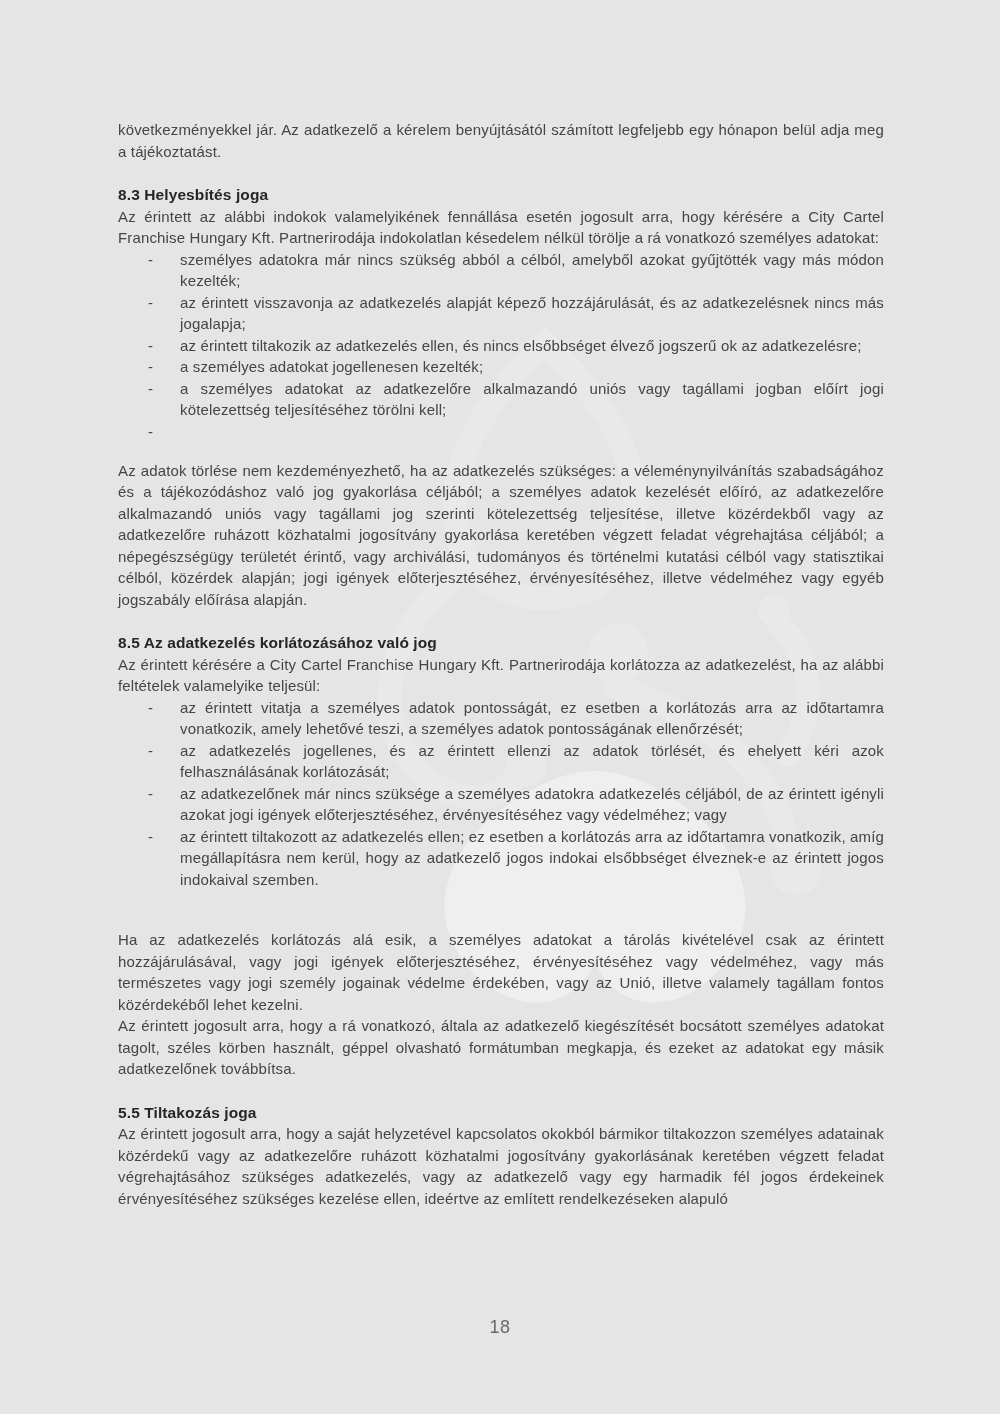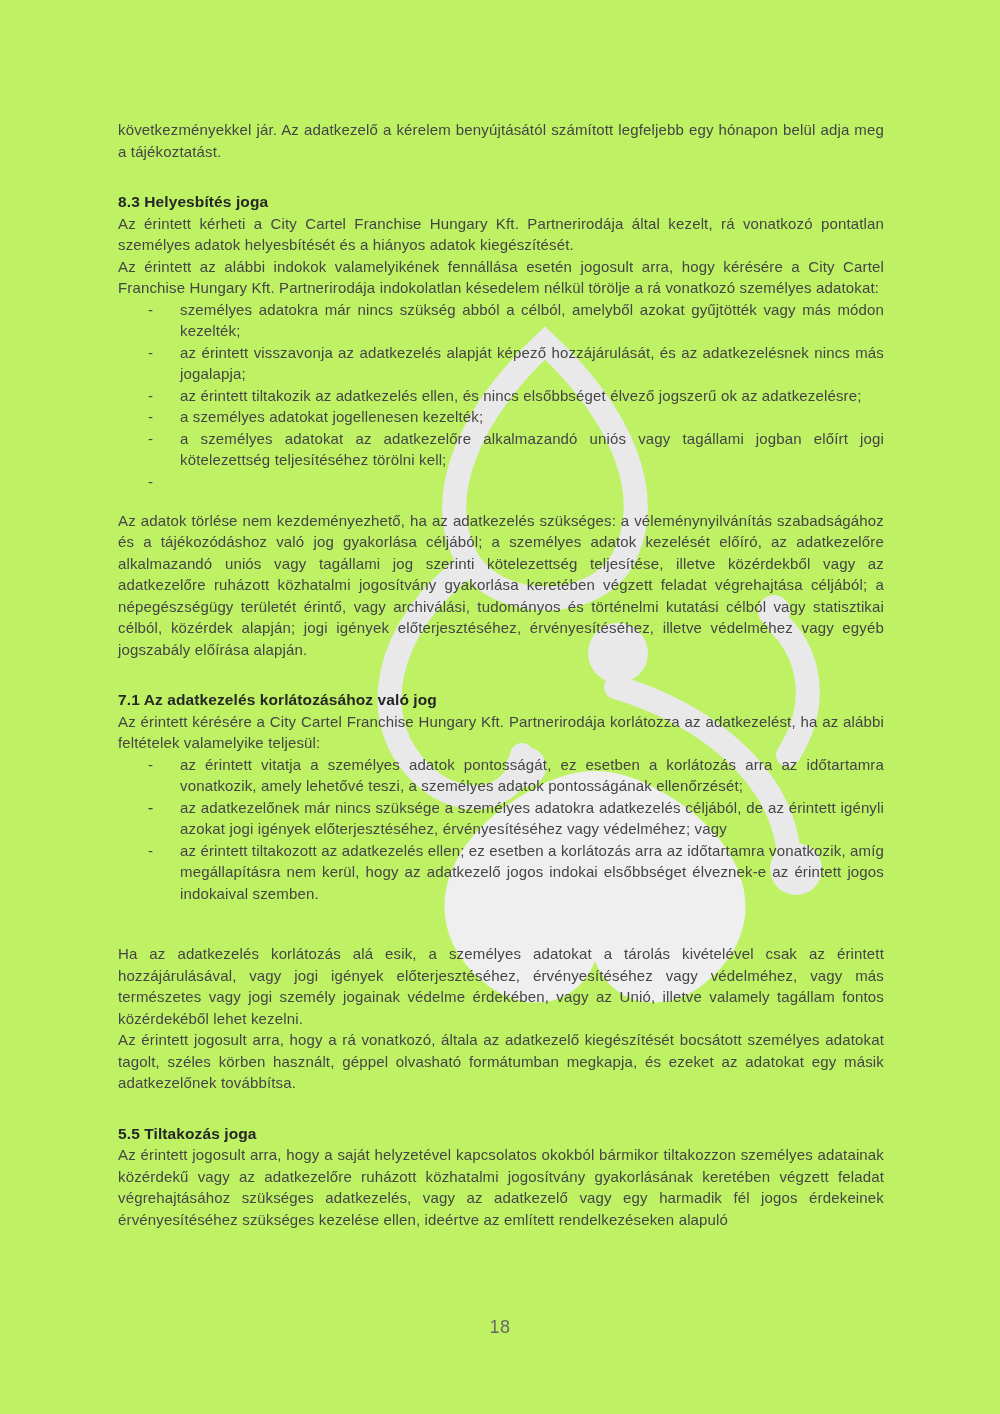--- a/index.html
+++ b/index.html
@@ -10,21 +10,21 @@
   body {
     width: 1000px;
     height: 1414px;
     position: relative;
     overflow: hidden;
     font-family: "Liberation Sans", sans-serif;
   }
   .page {
     position: absolute;
     inset: 0;
-    background: #bef264;
+    background: #e5e5e5;
   }
   .watermark {
     position: absolute;
     left: 310px;
     top: 325px;
     width: 560px;
     height: 720px;
     z-index: 0;
     pointer-events: none;
   }
@@ -44,21 +44,21 @@
     margin: 0;
   }
   .content p.spaced {
     margin-top: 39px;
   }
   h2.sec-heading {
     font-size: 15.5px;
     line-height: 21.5px;
     font-weight: 700;
     color: #262626;
-    margin: 29px 0 0 0;
+    margin: 22px 0 0 0;
     letter-spacing: 0.1px;
     text-align: left;
   }
   ul.bullets {
     list-style: none;
     margin: 0;
     padding: 0;
   }
   ul.bullets li {
     position: relative;
@@ -100,38 +100,37 @@
       <circle cx="464" cy="286" r="16"></circle>
     </g>
     <path d="M235,458 C130,508 100,602 180,662 C224,692 270,676 285,636 C300,676 346,692 390,662 C470,602 440,508 335,458 C300,442 270,442 235,458 Z" fill="#efefef"></path>
   </svg>
 
   <div class="content">
 
     <p>következményekkel jár. Az adatkezelő a kérelem benyújtásától számított legfeljebb egy hónapon belül adja meg a tájékoztatást.</p>
 
     <h2 class="sec-heading">8.3 Helyesbítés joga</h2>
-    <p>Az érintett kérheti a City Cartel Franchise Hungary Kft. Partnerirodája által kezelt, rá vonatkozó pontatlan személyes adatok helyesbítését és a hiányos adatok kiegészítését.</p>
 
     <p>Az érintett az alábbi indokok valamelyikének fennállása esetén jogosult arra, hogy kérésére a City Cartel Franchise Hungary Kft. Partnerirodája indokolatlan késedelem nélkül törölje a rá vonatkozó személyes adatokat:</p>
     <ul class="bullets">
       <li><span class="marker">-</span><span>személyes adatokra már nincs szükség abból a célból, amelyből azokat gyűjtötték vagy más módon kezelték;</span></li>
       <li><span class="marker">-</span><span>az érintett visszavonja az adatkezelés alapját képező hozzájárulását, és az adatkezelésnek nincs más jogalapja;</span></li>
       <li><span class="marker">-</span><span>az érintett tiltakozik az adatkezelés ellen, és nincs elsőbbséget élvező jogszerű ok az adatkezelésre;</span></li>
       <li><span class="marker">-</span><span>a személyes adatokat jogellenesen kezelték;</span></li>
       <li><span class="marker">-</span><span>a személyes adatokat az adatkezelőre alkalmazandó uniós vagy tagállami jogban előírt jogi kötelezettség teljesítéséhez törölni kell;</span></li>
       <li><span class="marker">-</span></li>
     </ul>
     <p class="spaced">Az adatok törlése nem kezdeményezhető, ha az adatkezelés szükséges: a véleménynyilvánítás szabadságához és a tájékozódáshoz való jog gyakorlása céljából; a személyes adatok kezelését előíró, az adatkezelőre alkalmazandó uniós vagy tagállami jog szerinti kötelezettség teljesítése, illetve közérdekből vagy az adatkezelőre ruházott közhatalmi jogosítvány gyakorlása keretében végzett feladat végrehajtása céljából; a népegészségügy területét érintő, vagy archiválási, tudományos és történelmi kutatási célból vagy statisztikai célból, közérdek alapján; jogi igények előterjesztéséhez, érvényesítéséhez, illetve védelméhez vagy egyéb jogszabály előírása alapján.</p>
 
-    <h2 class="sec-heading">7.1 Az adatkezelés korlátozásához való jog</h2>
+    <h2 class="sec-heading">8.5 Az adatkezelés korlátozásához való jog</h2>
     <p>Az érintett kérésére a City Cartel Franchise Hungary Kft. Partnerirodája korlátozza az adatkezelést, ha az alábbi feltételek valamelyike teljesül:</p>
     <ul class="bullets">
       <li><span class="marker">-</span><span>az érintett vitatja a személyes adatok pontosságát, ez esetben a korlátozás arra az időtartamra vonatkozik, amely lehetővé teszi, a személyes adatok pontosságának ellenőrzését;</span></li>
-      <li><span class="marker">-</span></li>
+      <li><span class="marker">-</span><span>az adatkezelés jogellenes, és az érintett ellenzi az adatok törlését, és ehelyett kéri azok felhasználásának korlátozását;</span></li>
       <li><span class="marker">-</span><span>az adatkezelőnek már nincs szüksége a személyes adatokra adatkezelés céljából, de az érintett igényli azokat jogi igények előterjesztéséhez, érvényesítéséhez vagy védelméhez; vagy</span></li>
       <li><span class="marker">-</span><span>az érintett tiltakozott az adatkezelés ellen; ez esetben a korlátozás arra az időtartamra vonatkozik, amíg megállapításra nem kerül, hogy az adatkezelő jogos indokai elsőbbséget élveznek-e az érintett jogos indokaival szemben.</span></li>
     </ul>
     <p class="spaced">Ha az adatkezelés korlátozás alá esik, a személyes adatokat a tárolás kivételével csak az érintett hozzájárulásával, vagy jogi igények előterjesztéséhez, érvényesítéséhez vagy védelméhez, vagy más természetes vagy jogi személy jogainak védelme érdekében, vagy az Unió, illetve valamely tagállam fontos közérdekéből lehet kezelni.</p>
 
     <p>Az érintett jogosult arra, hogy a rá vonatkozó, általa az adatkezelő kiegészítését bocsátott személyes adatokat tagolt, széles körben használt, géppel olvasható formátumban megkapja, és ezeket az adatokat egy másik adatkezelőnek továbbítsa.</p>
 
     <h2 class="sec-heading">5.5 Tiltakozás joga</h2>
     <p>Az érintett jogosult arra, hogy a saját helyzetével kapcsolatos okokból bármikor tiltakozzon személyes adatainak közérdekű vagy az adatkezelőre ruházott közhatalmi jogosítvány gyakorlásának keretében végzett feladat végrehajtásához szükséges adatkezelés, vagy az adatkezelő vagy egy harmadik fél jogos érdekeinek érvényesítéséhez szükséges kezelése ellen, ideértve az említett rendelkezéseken alapuló</p>
 

